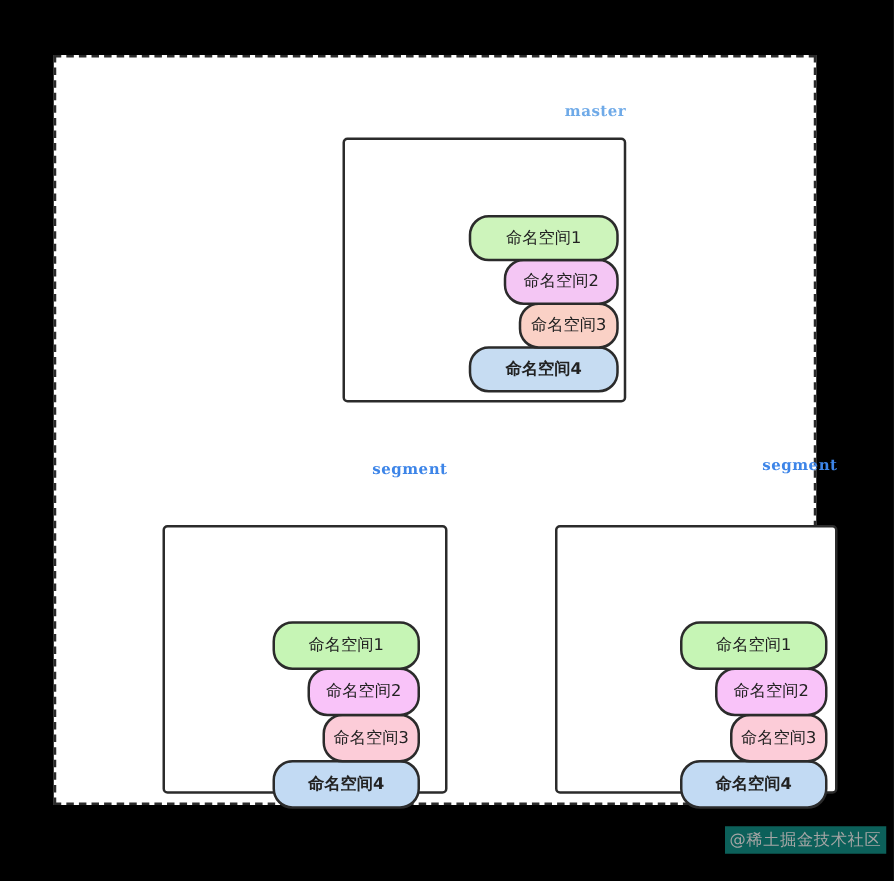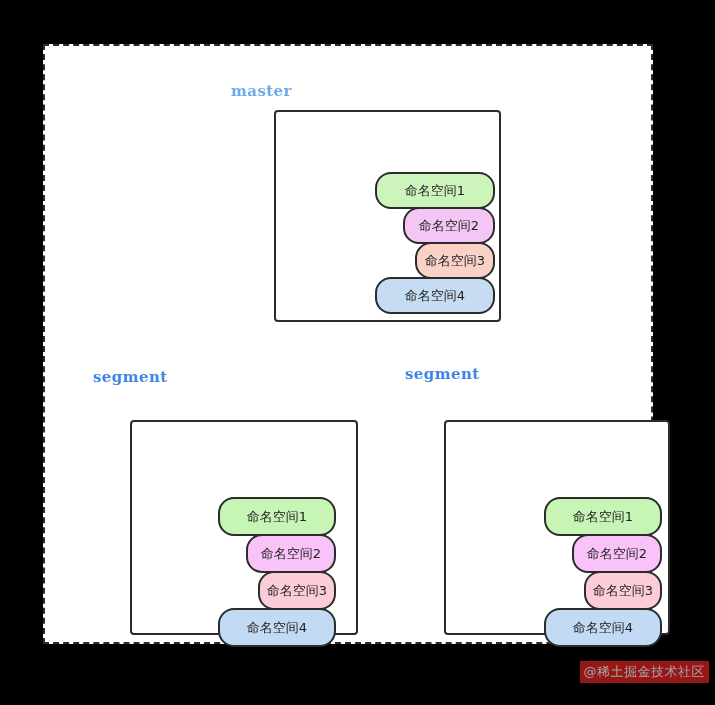--- a/index.html
+++ b/index.html
@@ -29,24 +29,24 @@
 
   
   .group {
     position: absolute;
   }
   .group-title {
     position: absolute;
     left: 0;
     top: 0;
     width: 100%;
-    text-align: left;
+    text-align: right;
     font-family: "DejaVu Serif", "Liberation Serif", serif;
     font-weight: bold;
-    font-size: 15px;
+    font-size: 12px;
     letter-spacing: 0.4px;
     white-space: nowrap;
   }
   .group-box {
     position: absolute;
     background: #ffffff;
     border: 2px solid #2b2b2b;
     border-radius: 4px;
   }
 
@@ -66,21 +66,21 @@
     font-family: "DejaVu Sans", "Liberation Sans", sans-serif;
     font-size: 13px;
     color: #222222;
     line-height: 1;
     white-space: nowrap;
   }
   .pill + .pill { margin-top: -2px; }
   .pill:nth-child(1) { z-index: 4; }
   .pill:nth-child(2) { z-index: 3; margin-left: 28px; }
   .pill:nth-child(3) { z-index: 2; margin-left: 40px; }
-  .pill:nth-child(4) { z-index: 1; }
+  .pill:nth-child(4) { z-index: 1; font-weight: bold; }
 
   
   #group-master { left: 186px; top: 36px; width: 270px; height: 284px; }
   #group-master .group-box { left: 43px; top: 28px; width: 227px; height: 212px; }
   #group-master .stack { left: 99px; top: 60px; width: 120px; }
   #group-master .pill { height: 37px; }
 
   
   #group-segment-left { left: 48px; top: 322px; width: 265px; height: 288px; }
   #group-segment-left .group-box { left: 37px; top: 52px; width: 228px; height: 215px; }
@@ -92,21 +92,21 @@
   #group-segment-right .group-box { left: 39px; top: 55px; width: 226px; height: 215px; }
   #group-segment-right .stack { left: 98px; top: 75px; width: 118px; }
   #group-segment-right .pill { height: 39px; }
 
   
   #watermark {
     position: absolute;
     right: 6px;
     bottom: 22px;
     padding: 2px 4px;
-    background: #b91c1c;
+    background: #0f766e;
     color: #c9c9c9;
     font-family: "DejaVu Sans", "Liberation Sans", sans-serif;
     font-size: 13px;
     letter-spacing: 0.5px;
     white-space: nowrap;
     opacity: 0.82;
   }
 </style>
 </head>
 <body style="background: rgb(0, 0, 0);">

